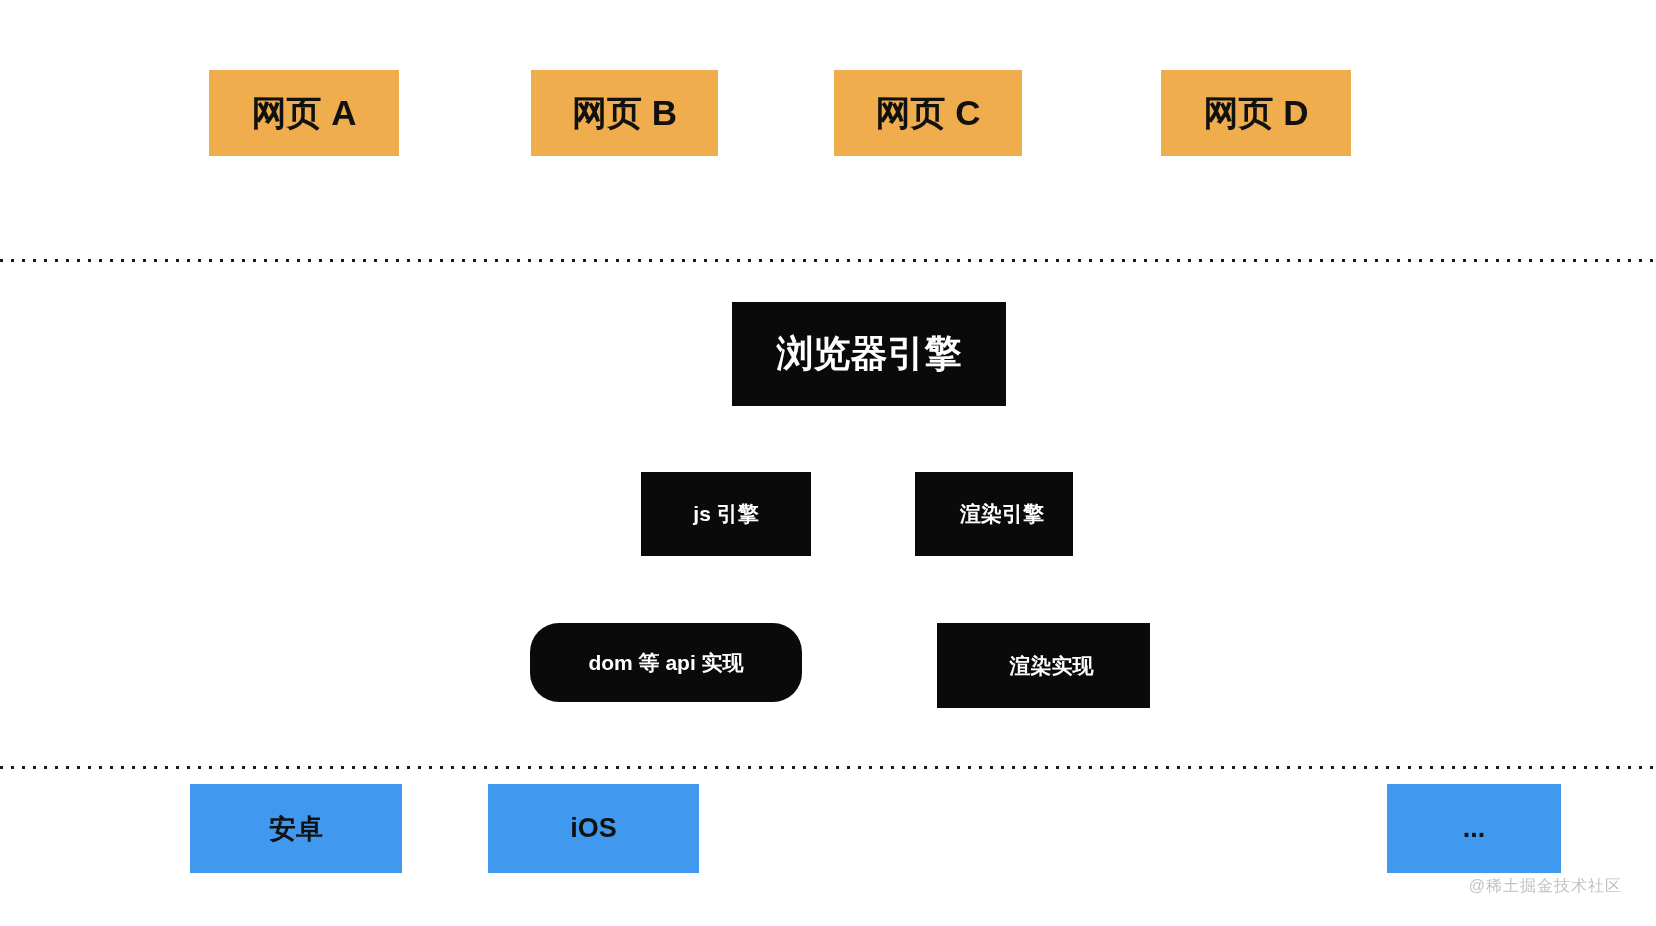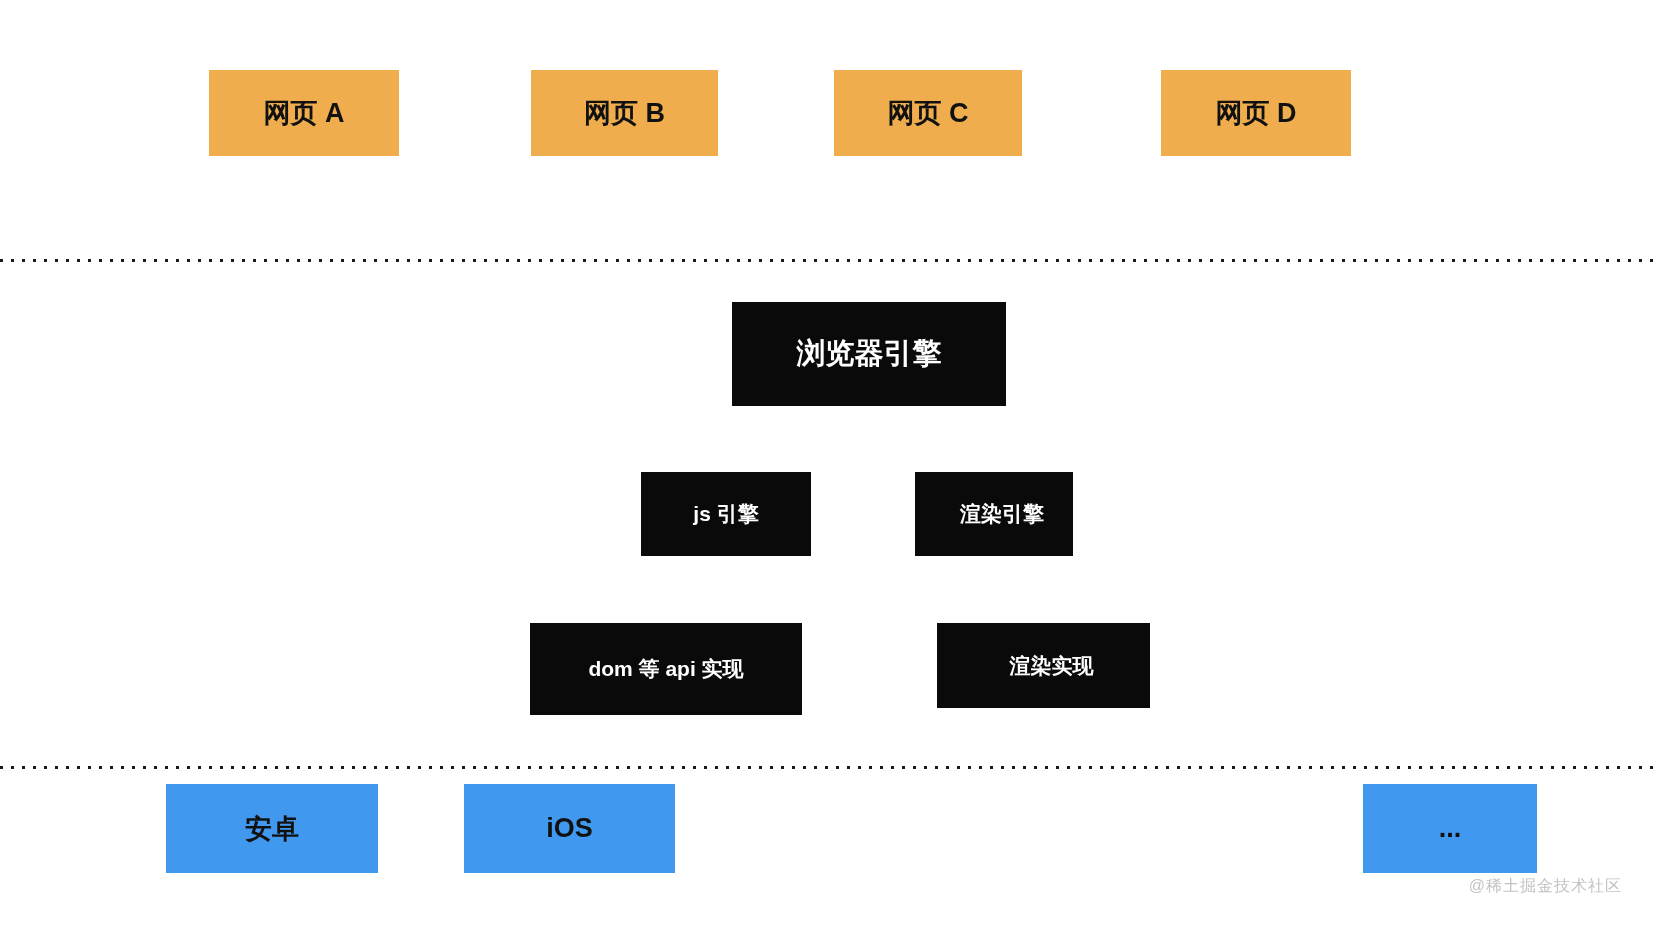--- a/index.html
+++ b/index.html
@@ -24,54 +24,55 @@
     position:absolute;
     display:flex;align-items:center;justify-content:center;
     font-weight:bold;
     box-sizing:border-box;
     text-align:center;
   }
   .webpage{
     background:var(--webpage_box);
     color:var(--text_dark);
     top:70px;height:86px;
-    font-size:27px;
+    font-size:35px;
   }
   .engine{
     background:var(--engine_box);
     color:var(--text_light);
     font-size:21px;
   }
   .platform{
     background:var(--platform_box);
     color:var(--text_dark);
     top:784px;height:89px;
     font-size:27px;
+    margin-left:24px;
   }
   .divider{
     position:absolute;left:0;width:1656px;height:3px;
     background-image:repeating-linear-gradient(to right,var(--divider) 0 3px,transparent 3px 11px);
   }
   .watermark{
     position:absolute;
     top:876px;right:34px;
     color:var(--watermark);
     font-size:16px;
     letter-spacing:1px;
   }
   
   .wp-a{left:209px;width:190px;}
   .wp-b{left:531px;width:187px;}
   .wp-c{left:834px;width:188px;}
   .wp-d{left:1161px;width:190px;}
   
-  .browser-engine{left:732px;top:302px;width:274px;height:104px;font-size:29px;}
+  .browser-engine{left:732px;top:302px;width:274px;height:104px;font-size:37px;}
   .js-engine{left:641px;top:472px;width:170px;height:84px;}
   .render-engine{left:915px;top:472px;width:158px;height:84px;padding-left:16px;}
-  .dom-api{left:530px;top:623px;width:272px;height:92px;}
+  .dom-api{left:530px;top:623px;width:272px;height:79px;border-radius:29px;}
   .render-impl{left:937px;top:623px;width:213px;height:85px;padding-left:16px;}
   
   .divider-top{top:259px;}
   .divider-bottom{top:766px;}
   
   .pf-android{left:166px;width:212px;}
   .pf-ios{left:464px;width:211px;}
   .pf-linux{left:742px;width:209px;}
   .pf-windows{left:1067px;width:211px;}
   .pf-more{left:1363px;width:174px;}

